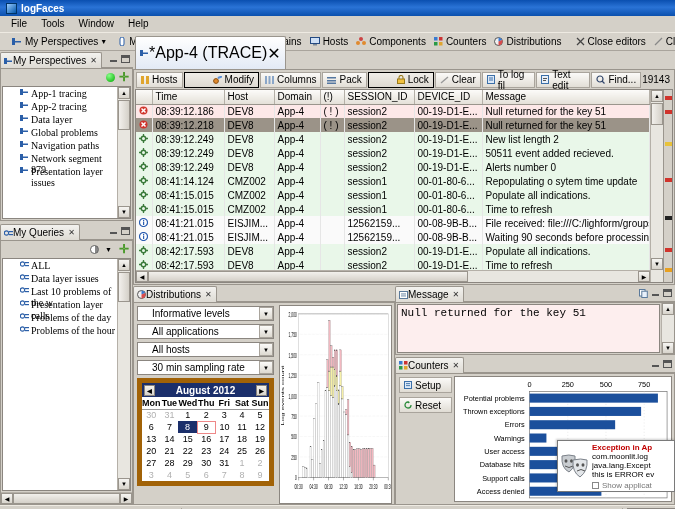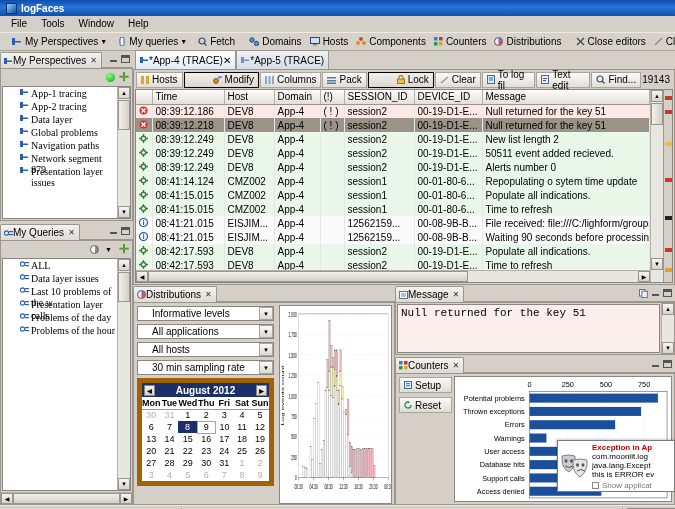--- a/index.html
+++ b/index.html
@@ -87,22 +87,22 @@
   .vsb .thumb{ position:absolute; left:0; right:0; top:13px; height:30px;
               background:linear-gradient(to right,#f2f0ec,#d4d0c8); border:1px solid #9a958d;}
   .hsb { height:12px; background:#e8e6e0; border-top:1px solid #b5b0a8; display:flex; }
   .hsb .arw { width:12px; background:linear-gradient(to bottom,#f6f5f2,#d8d4cc);
               border:1px solid #9a958d; display:flex;align-items:center;justify-content:center;font-size:6px;}
   .hsb .thumb{ flex:1; margin:0 0; background:linear-gradient(to bottom,#f2f0ec,#d4d0c8); border:1px solid #9a958d;}
 
   
   .editor { flex:1; display:flex; flex-direction:column; background:#d4d0c8; }
   .etabrow { height:18px; display:flex; align-items:flex-end; padding-left:2px;}
-  .etab { display:flex; align-items:center; height:17px; padding:9px 4px;
-          border:1px solid #9a958d; border-bottom:none; font-size:10px;
+  .etab { display:flex; align-items:center; height:17px; padding:16px 4px;
+          border:1px solid #9a958d; border-bottom:none; font-size:16px;
           background:linear-gradient(to bottom,#ffffff,#e3eaf5); border-radius:2px 2px 0 0;justify-content:space-between;}
   .etab.inactive{ background:linear-gradient(to bottom,#eef1f6,#d7dce5); }
   .ebody { flex:1; border:1px solid #9a958d; display:flex; flex-direction:column; background:#d4d0c8;}
 
   .etoolbar { height:19px; display:flex; align-items:center; padding:1px 2px; gap:1px;
               background:#d4d0c8; }
   .tbtn { display:flex; align-items:center; height:16px; padding:0 4px;
           background:linear-gradient(to bottom,#fbfaf8,#e2ded6);
           border:1px solid #a9a49c; font-size:10px; gap:3px;}
   .tbtn.pressed{ border:1px solid #000; background:linear-gradient(to bottom,#f0eee9,#ddd9d1);padding-left:28px;}
@@ -519,29 +519,20 @@
         <div class="etabrow">
           <div class="etab">
             <span class="ic">
                 <svg width="9" height="8">
                   <rect x="0" y="1" width="3" height="6" fill="#2b5fa8"></rect>
                   <rect x="3" y="3.5" width="5" height="1.5" fill="#2b5fa8"></rect>
                 </svg>
               </span>
             <span>*App-4 (TRACE)</span>
             <span class="closeg">✕</span>
-          </div>
-          <div class="etab inactive">
-            <span class="ic">
-                <svg width="9" height="8">
-                  <rect x="0" y="1" width="3" height="6" fill="#7794bb"></rect>
-                  <rect x="3" y="3.5" width="5" height="1.5" fill="#7794bb"></rect>
-                </svg>
-              </span>
-            <span>*App-5 (TRACE)</span>
           </div>
           <div class="tabfill" style="border:none;"></div>
         </div>
         <div class="ebody">
 
           <div class="etoolbar">
             <div class="tbtn">
               <span class="ic">
                   <svg width="8" height="8">
                     <rect x="0" y="0" width="3" height="8" fill="#e0a52e"></rect>

